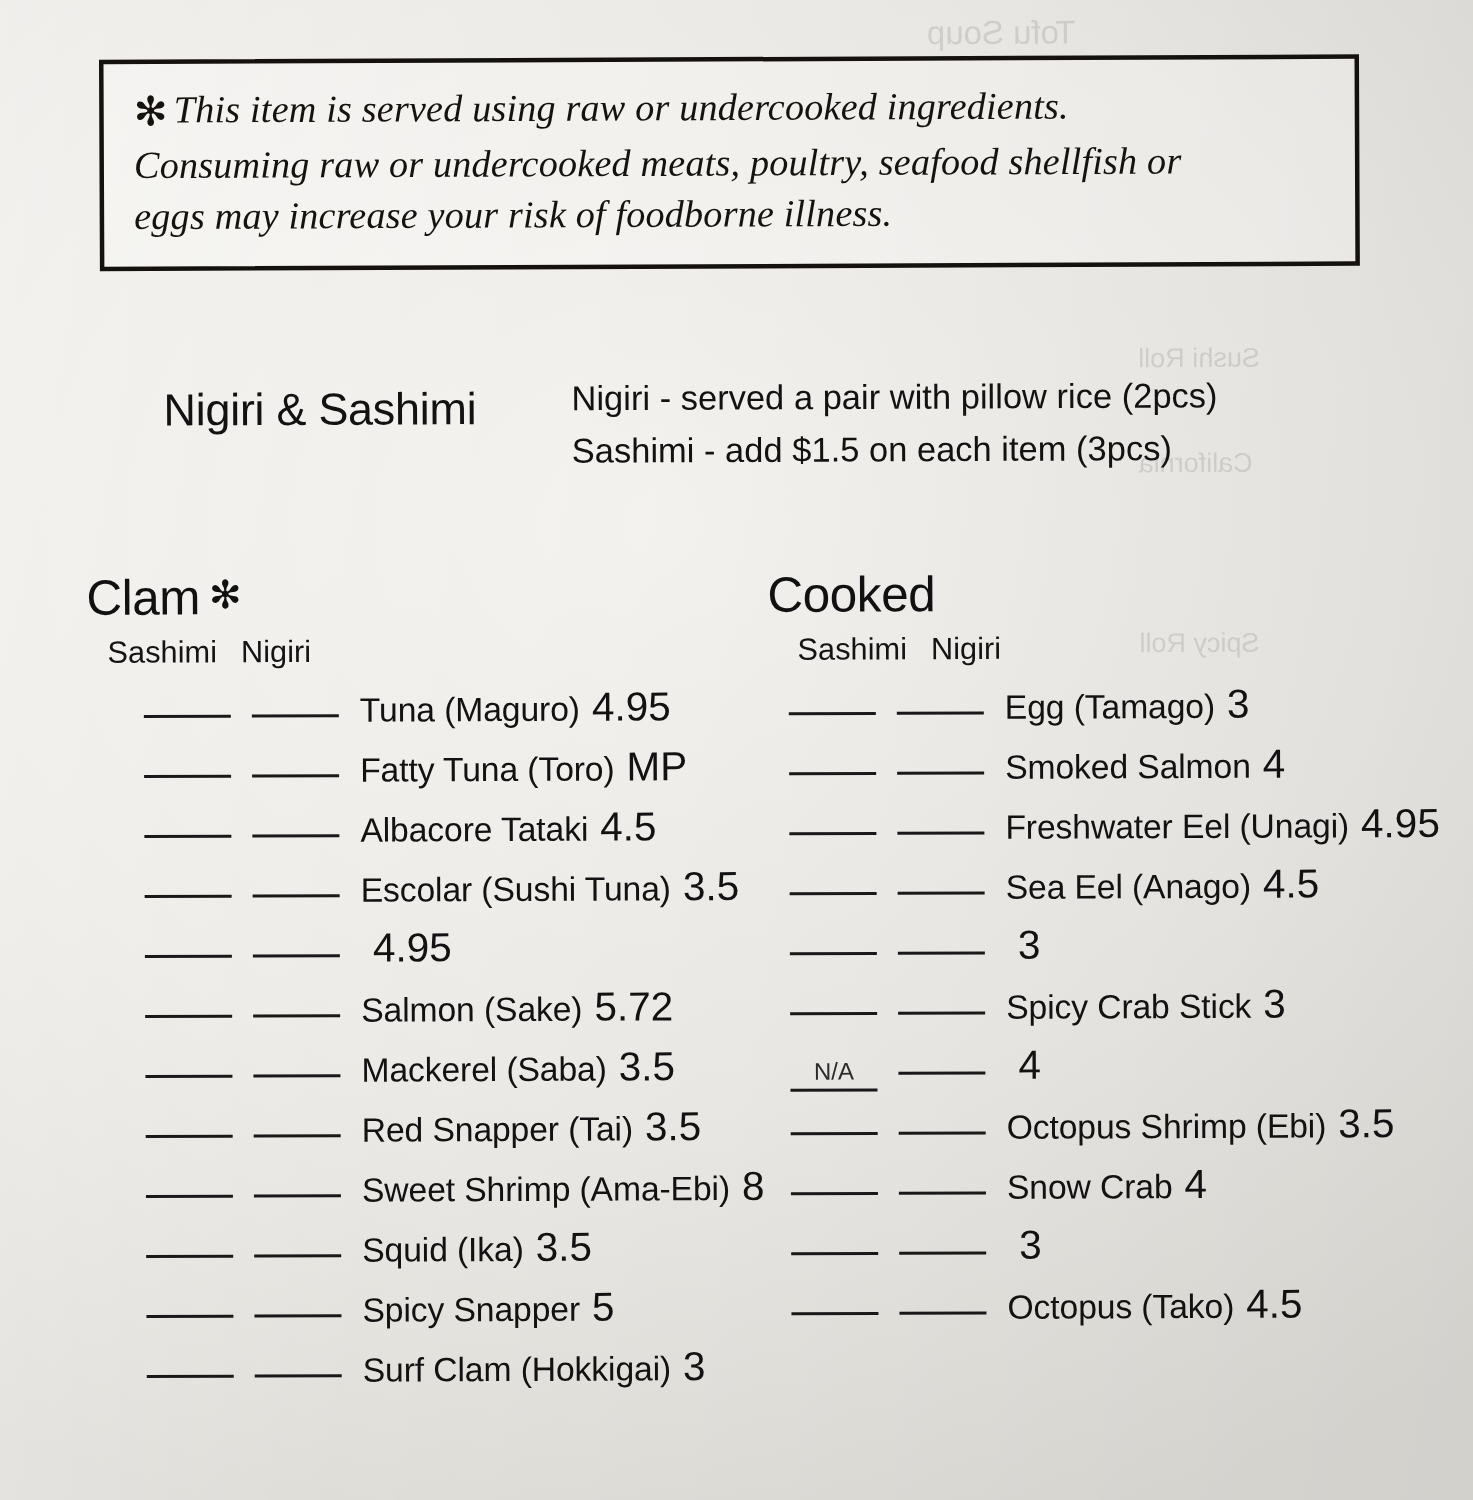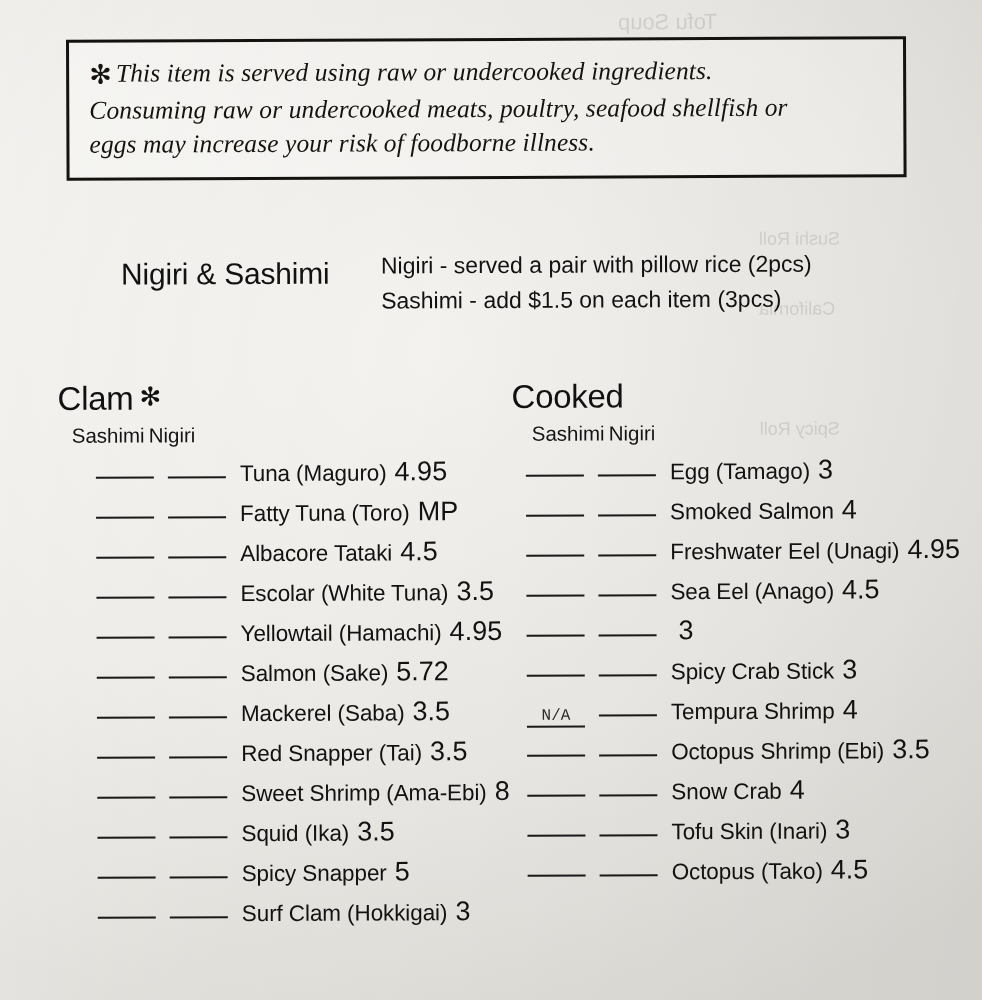--- a/index.html
+++ b/index.html
@@ -70,21 +70,21 @@
 
   
   #section-head {
     position: absolute;
     left: 110px;
     top: 248px;
     width: 800px;
   }
   #section-title {
     position: absolute;
-    left: 12px;
+    left: 0;
     top: 8px;
     font-size: 30px;
     letter-spacing: -0.2px;
     color: #121212;
   }
   #section-notes {
     position: absolute;
     left: 272px;
     top: 0;
     font-size: 23px;
@@ -114,21 +114,21 @@
     padding-left: 6px;
   }
   .col-subhead {
     font-size: 20.5px;
     color: #141414;
     margin: 6px 0 10px 0;
     white-space: nowrap;
   }
   #col-fresh .col-subhead { padding-left: 14px; }
   #col-cooked .col-subhead { padding-left: 20px; }
-  .sub-sashimi { padding-right: 4px; }
+  .sub-sashimi { padding-right: 16px; }
 
   ul.items {
     list-style: none;
     margin: 0;
     padding: 0;
   }
   ul.items li {
     display: flex;
     align-items: baseline;
     height: 40px;
@@ -138,21 +138,21 @@
     display: inline-block;
     width: 58px;
     border-bottom: 2.5px solid #191919;
     height: 0;
     margin-right: 14px;
     position: relative;
     top: -3px;
     flex: 0 0 auto;
   }
   .blank.first { margin-left: 38px; }
-  #col-cooked .blank.first { margin-left: 14px; font-family: Liberation Mono, monospace; }
+  #col-cooked .blank.first { margin-left: 14px; }
   .blank.na {
     border-bottom: 2.5px solid #191919;
     text-align: center;
     height: 20px;
     line-height: 20px;
     font-size: 16px;
     color: #2b2b2b;
     top: 0;
   }
   .item-name {
@@ -223,27 +223,26 @@
           </li>
         <li>
             <span class="blank first"></span>
             <span class="blank"></span>
             <span class="item-name">Albacore Tataki</span>
             <span class="item-price">4.5</span>
           </li>
         <li>
             <span class="blank first"></span>
             <span class="blank"></span>
-            <span class="item-name">Escolar (White Tuna)</span>
-            <span class="item-price">3.5</span>
-          </li>
-        <li>
-            <span class="blank first"></span>
-            <span class="blank"></span>
-            <span class="item-name">Yellowtail (Hamachi)</span>
+            <span class="item-name">Escolar (Sushi Tuna)</span>
+            <span class="item-price">3.5</span>
+          </li>
+        <li>
+            <span class="blank first"></span>
+            <span class="blank"></span>
             <span class="item-price">4.95</span>
           </li>
         <li>
             <span class="blank first"></span>
             <span class="blank"></span>
             <span class="item-name">Salmon (Sake)</span>
             <span class="item-price">5.72</span>
           </li>
         <li>
             <span class="blank first"></span>
@@ -323,39 +322,37 @@
           </li>
         <li>
             <span class="blank first"></span>
             <span class="blank"></span>
             <span class="item-name">Spicy Crab Stick</span>
             <span class="item-price">3</span>
           </li>
         <li>
             <span class="blank first na">N/A</span>
             <span class="blank"></span>
-            <span class="item-name">Tempura Shrimp</span>
             <span class="item-price">4</span>
           </li>
         <li>
             <span class="blank first"></span>
             <span class="blank"></span>
             <span class="item-name">Octopus Shrimp (Ebi)</span>
             <span class="item-price">3.5</span>
           </li>
         <li>
             <span class="blank first"></span>
             <span class="blank"></span>
             <span class="item-name">Snow Crab</span>
             <span class="item-price">4</span>
           </li>
         <li>
             <span class="blank first"></span>
             <span class="blank"></span>
-            <span class="item-name">Tofu Skin (Inari)</span>
             <span class="item-price">3</span>
           </li>
         <li>
             <span class="blank first"></span>
             <span class="blank"></span>
             <span class="item-name">Octopus (Tako)</span>
             <span class="item-price">4.5</span>
           </li>
       </ul>
     </div>

